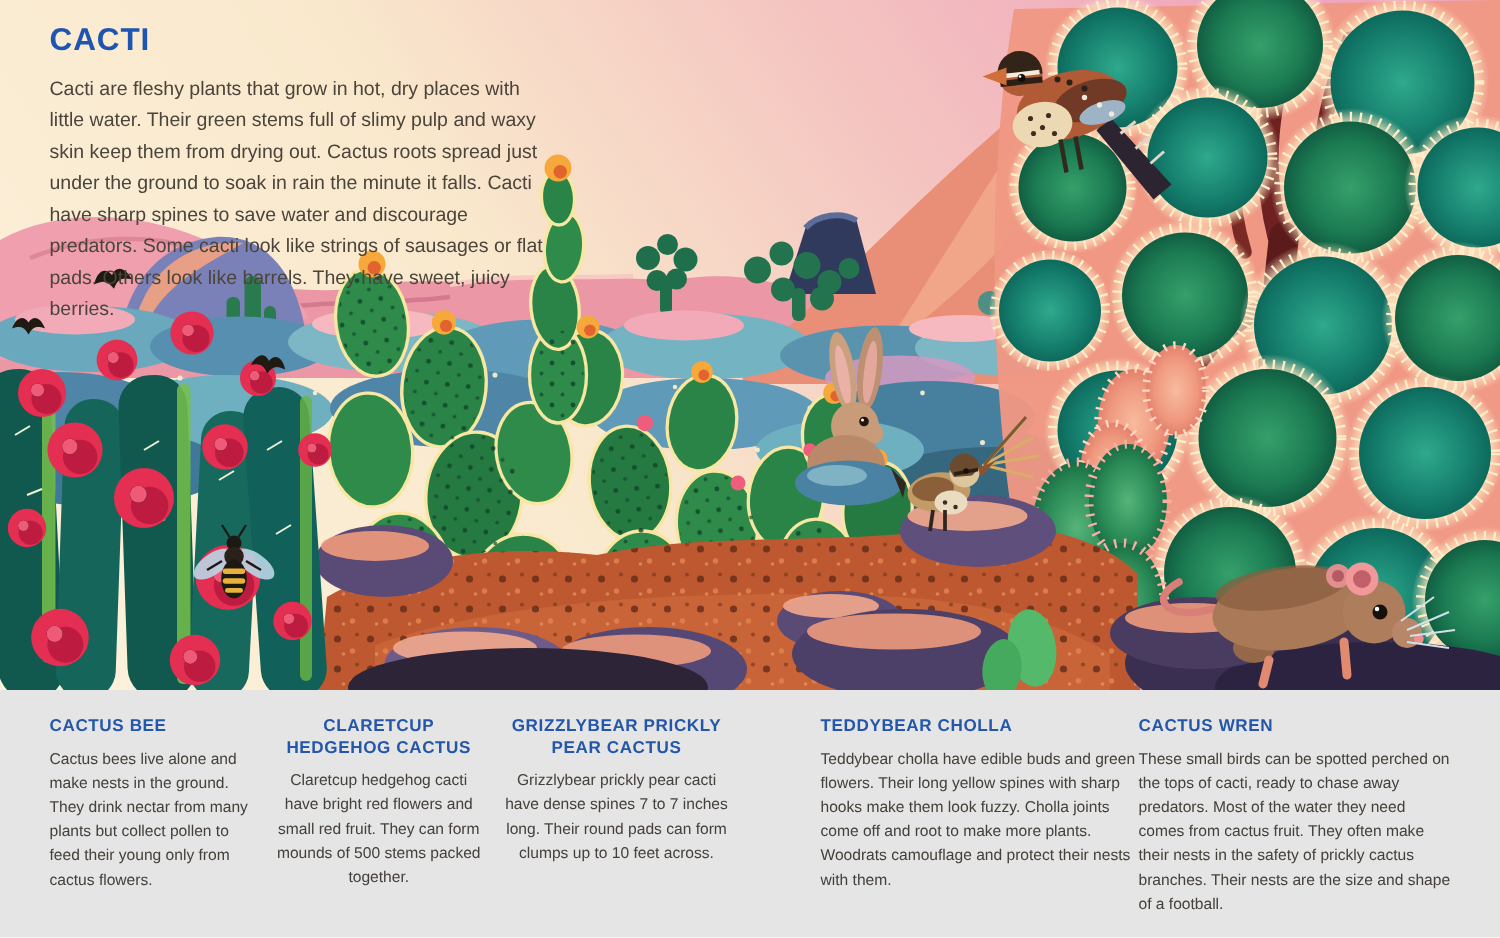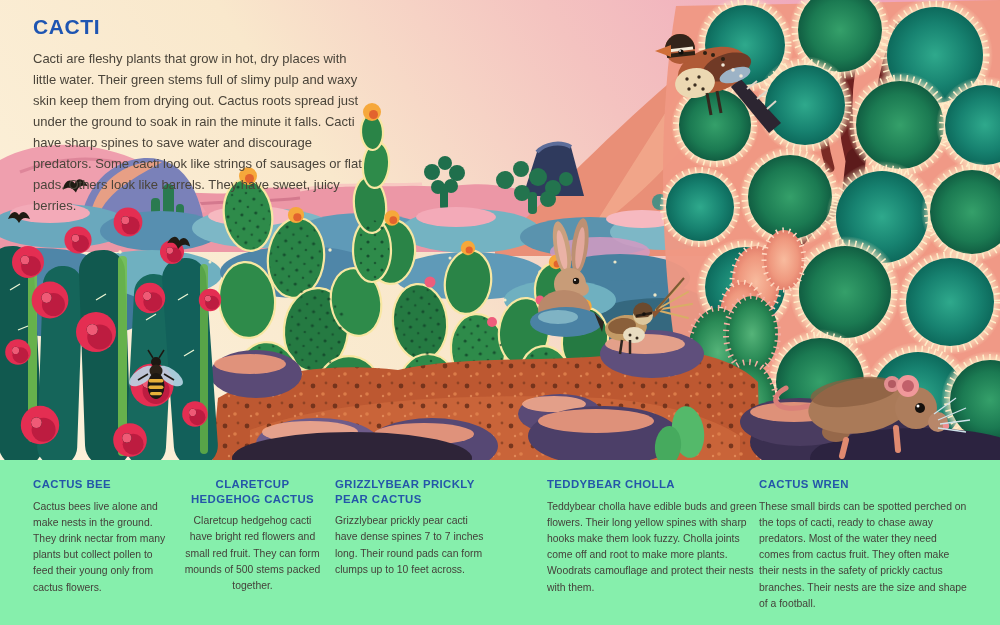--- a/index.html
+++ b/index.html
@@ -13,31 +13,31 @@
   
   .intro{position:absolute;left:33px;top:15px;width:334px;}
   .intro h1{
     margin:0 0 9px 0;font-size:21px;font-weight:bold;letter-spacing:.6px;
     color:#1e55b2;
   }
   .intro p{margin:0;font-size:13px;line-height:1.62;color:#4a443a;}
   
   .band{
     position:absolute;left:0;top:460px;width:1000px;height:165px;
-    background:#86efac;
+    background:#e5e5e5;
   }
   .cols{display:flex;padding:17px 0 0 33px;}
   .col h3{
     margin:0 0 7px 0;font-size:11.4px;font-weight:bold;letter-spacing:.4px;
     line-height:1.28;color:#2456a9;text-transform:uppercase;
   }
   .col p{margin:0;font-size:10.4px;line-height:1.56;color:#45413a;}
   .c1{width:141px;margin-right:8px;}
   .c2{width:141px;margin-right:12px;text-align:center;}
-  .c3{width:152px;margin-right:60px;}
+  .c3{width:152px;margin-right:60px;text-align:center;}
   .c4{width:208px;margin-right:22px;}
   .c5{width:212px;}
   .pageno{
     position:absolute;top:137px;font-size:9.5px;color:#76715f;letter-spacing:.5px;margin-top:36px;
   }
   .pageno.left{left:240px;}
   .pageno.right{left:742px;}
 </style>
 </head>
 <body>

